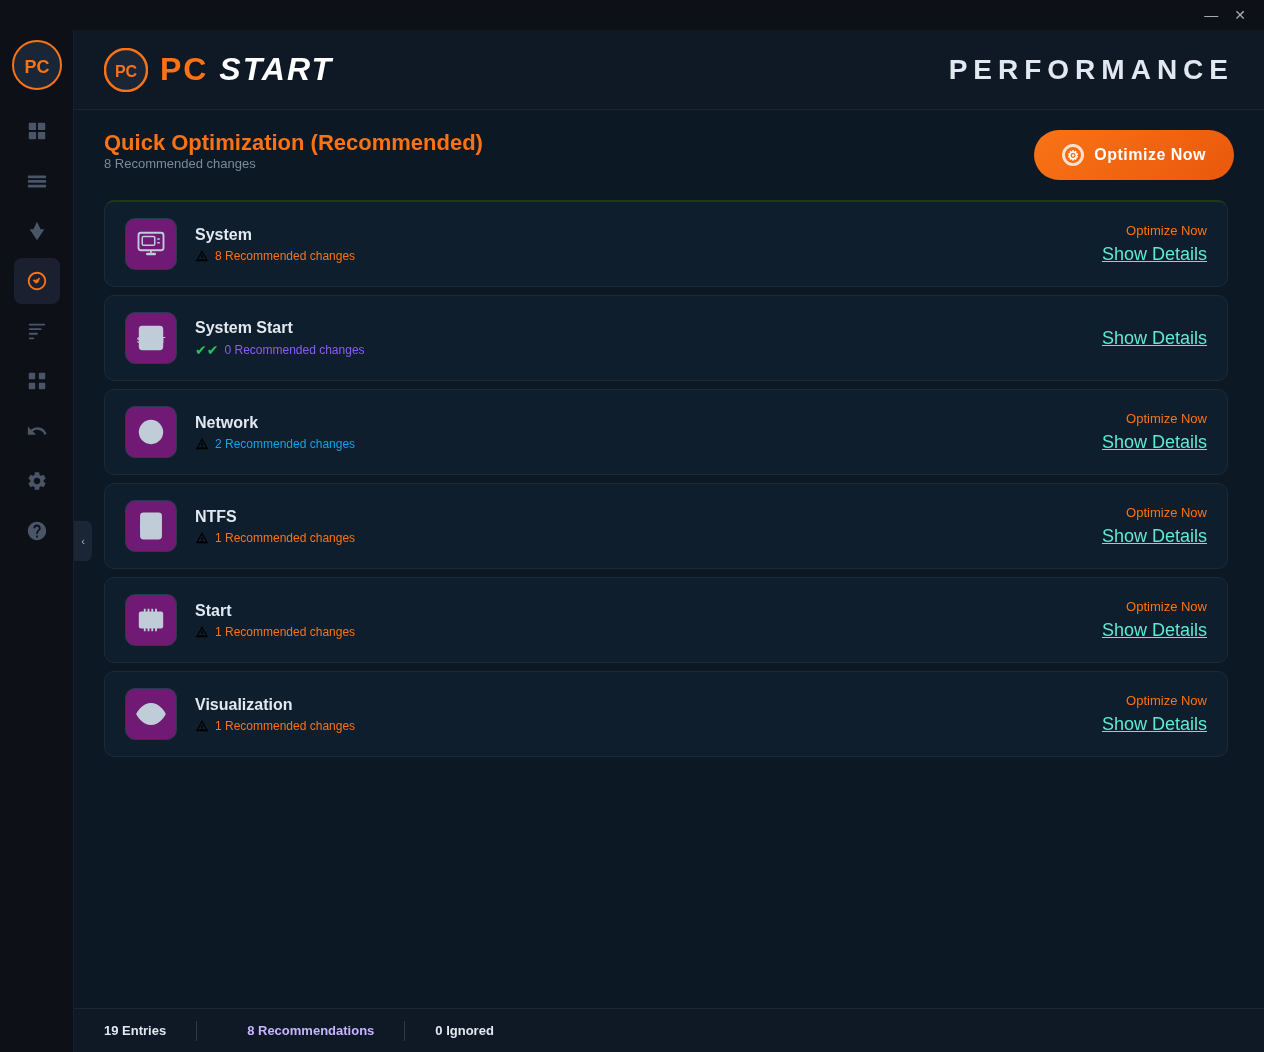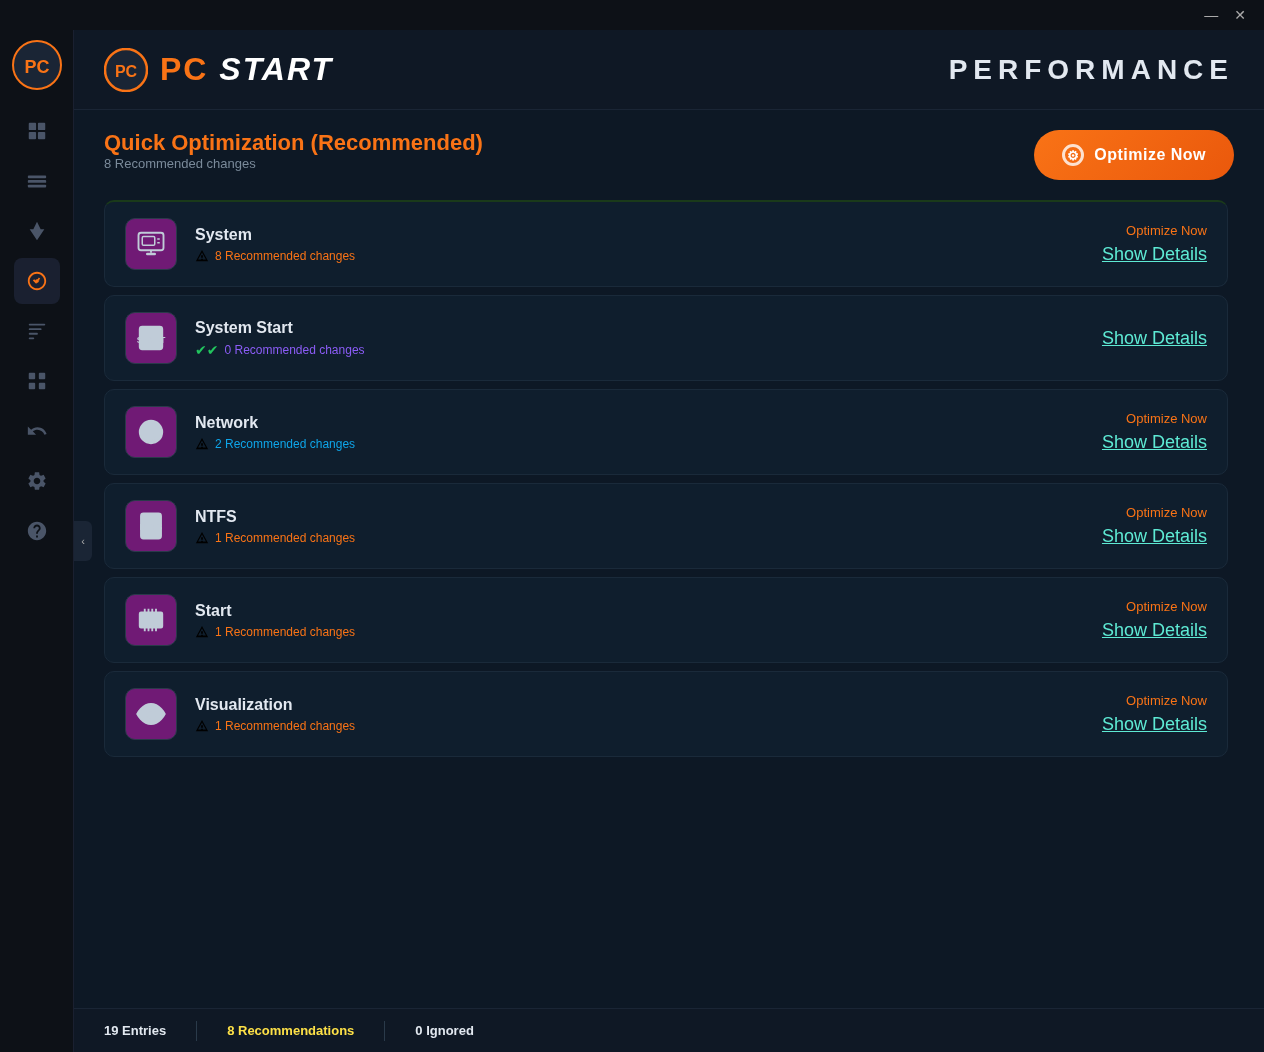--- a/index.html
+++ b/index.html
@@ -552,17 +552,17 @@
        <button class="show-details-link">Show Details</button>
         </div>
   </div>
     </div>
 </div>
 
 <div class="status-bar">
   <span class="status-item">19 Entries</span>
   <div class="status-divider"></div>
   <span class="status-item">
-    <span class="highlight" style="color: #fde047;">8 Recommendations</span>
+    <span class="highlight" style="color: #c4b5fd; margin-left: 20px;">8 Recommendations</span>
   </span>
   <div class="status-divider"></div>
   <span class="status-item">0 Ignored</span>
 </div>
 
 </body></html>

